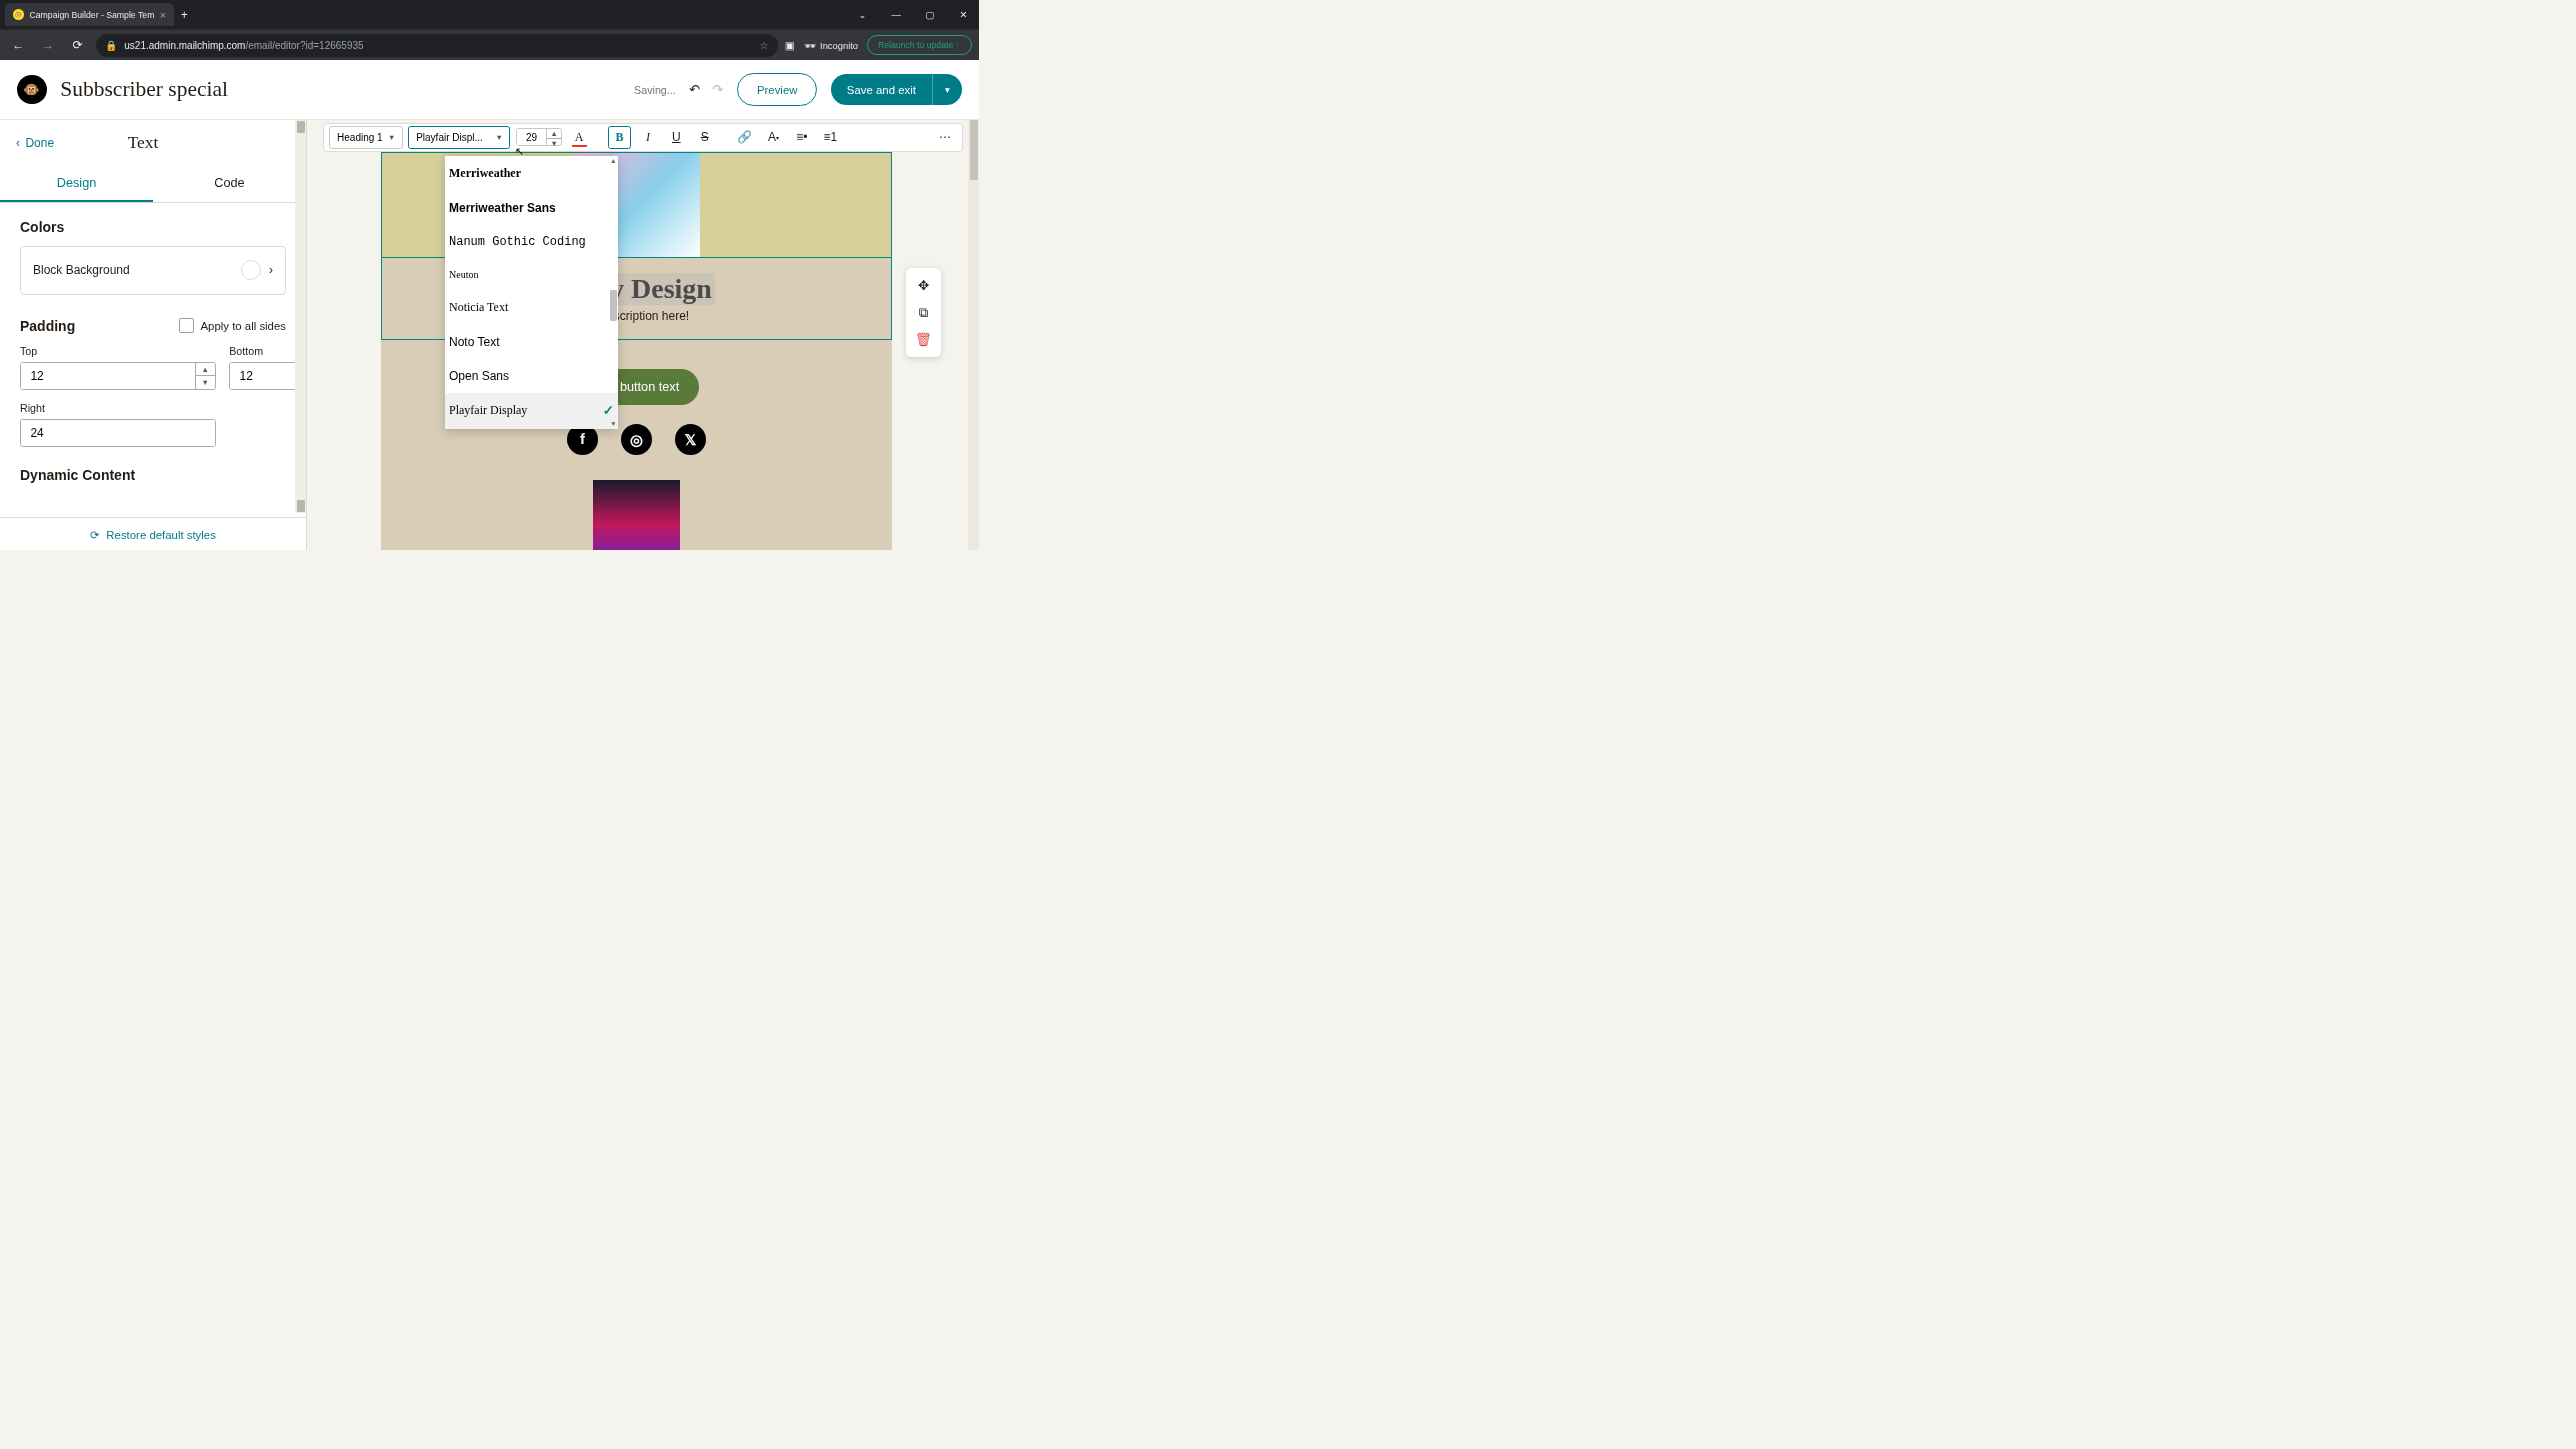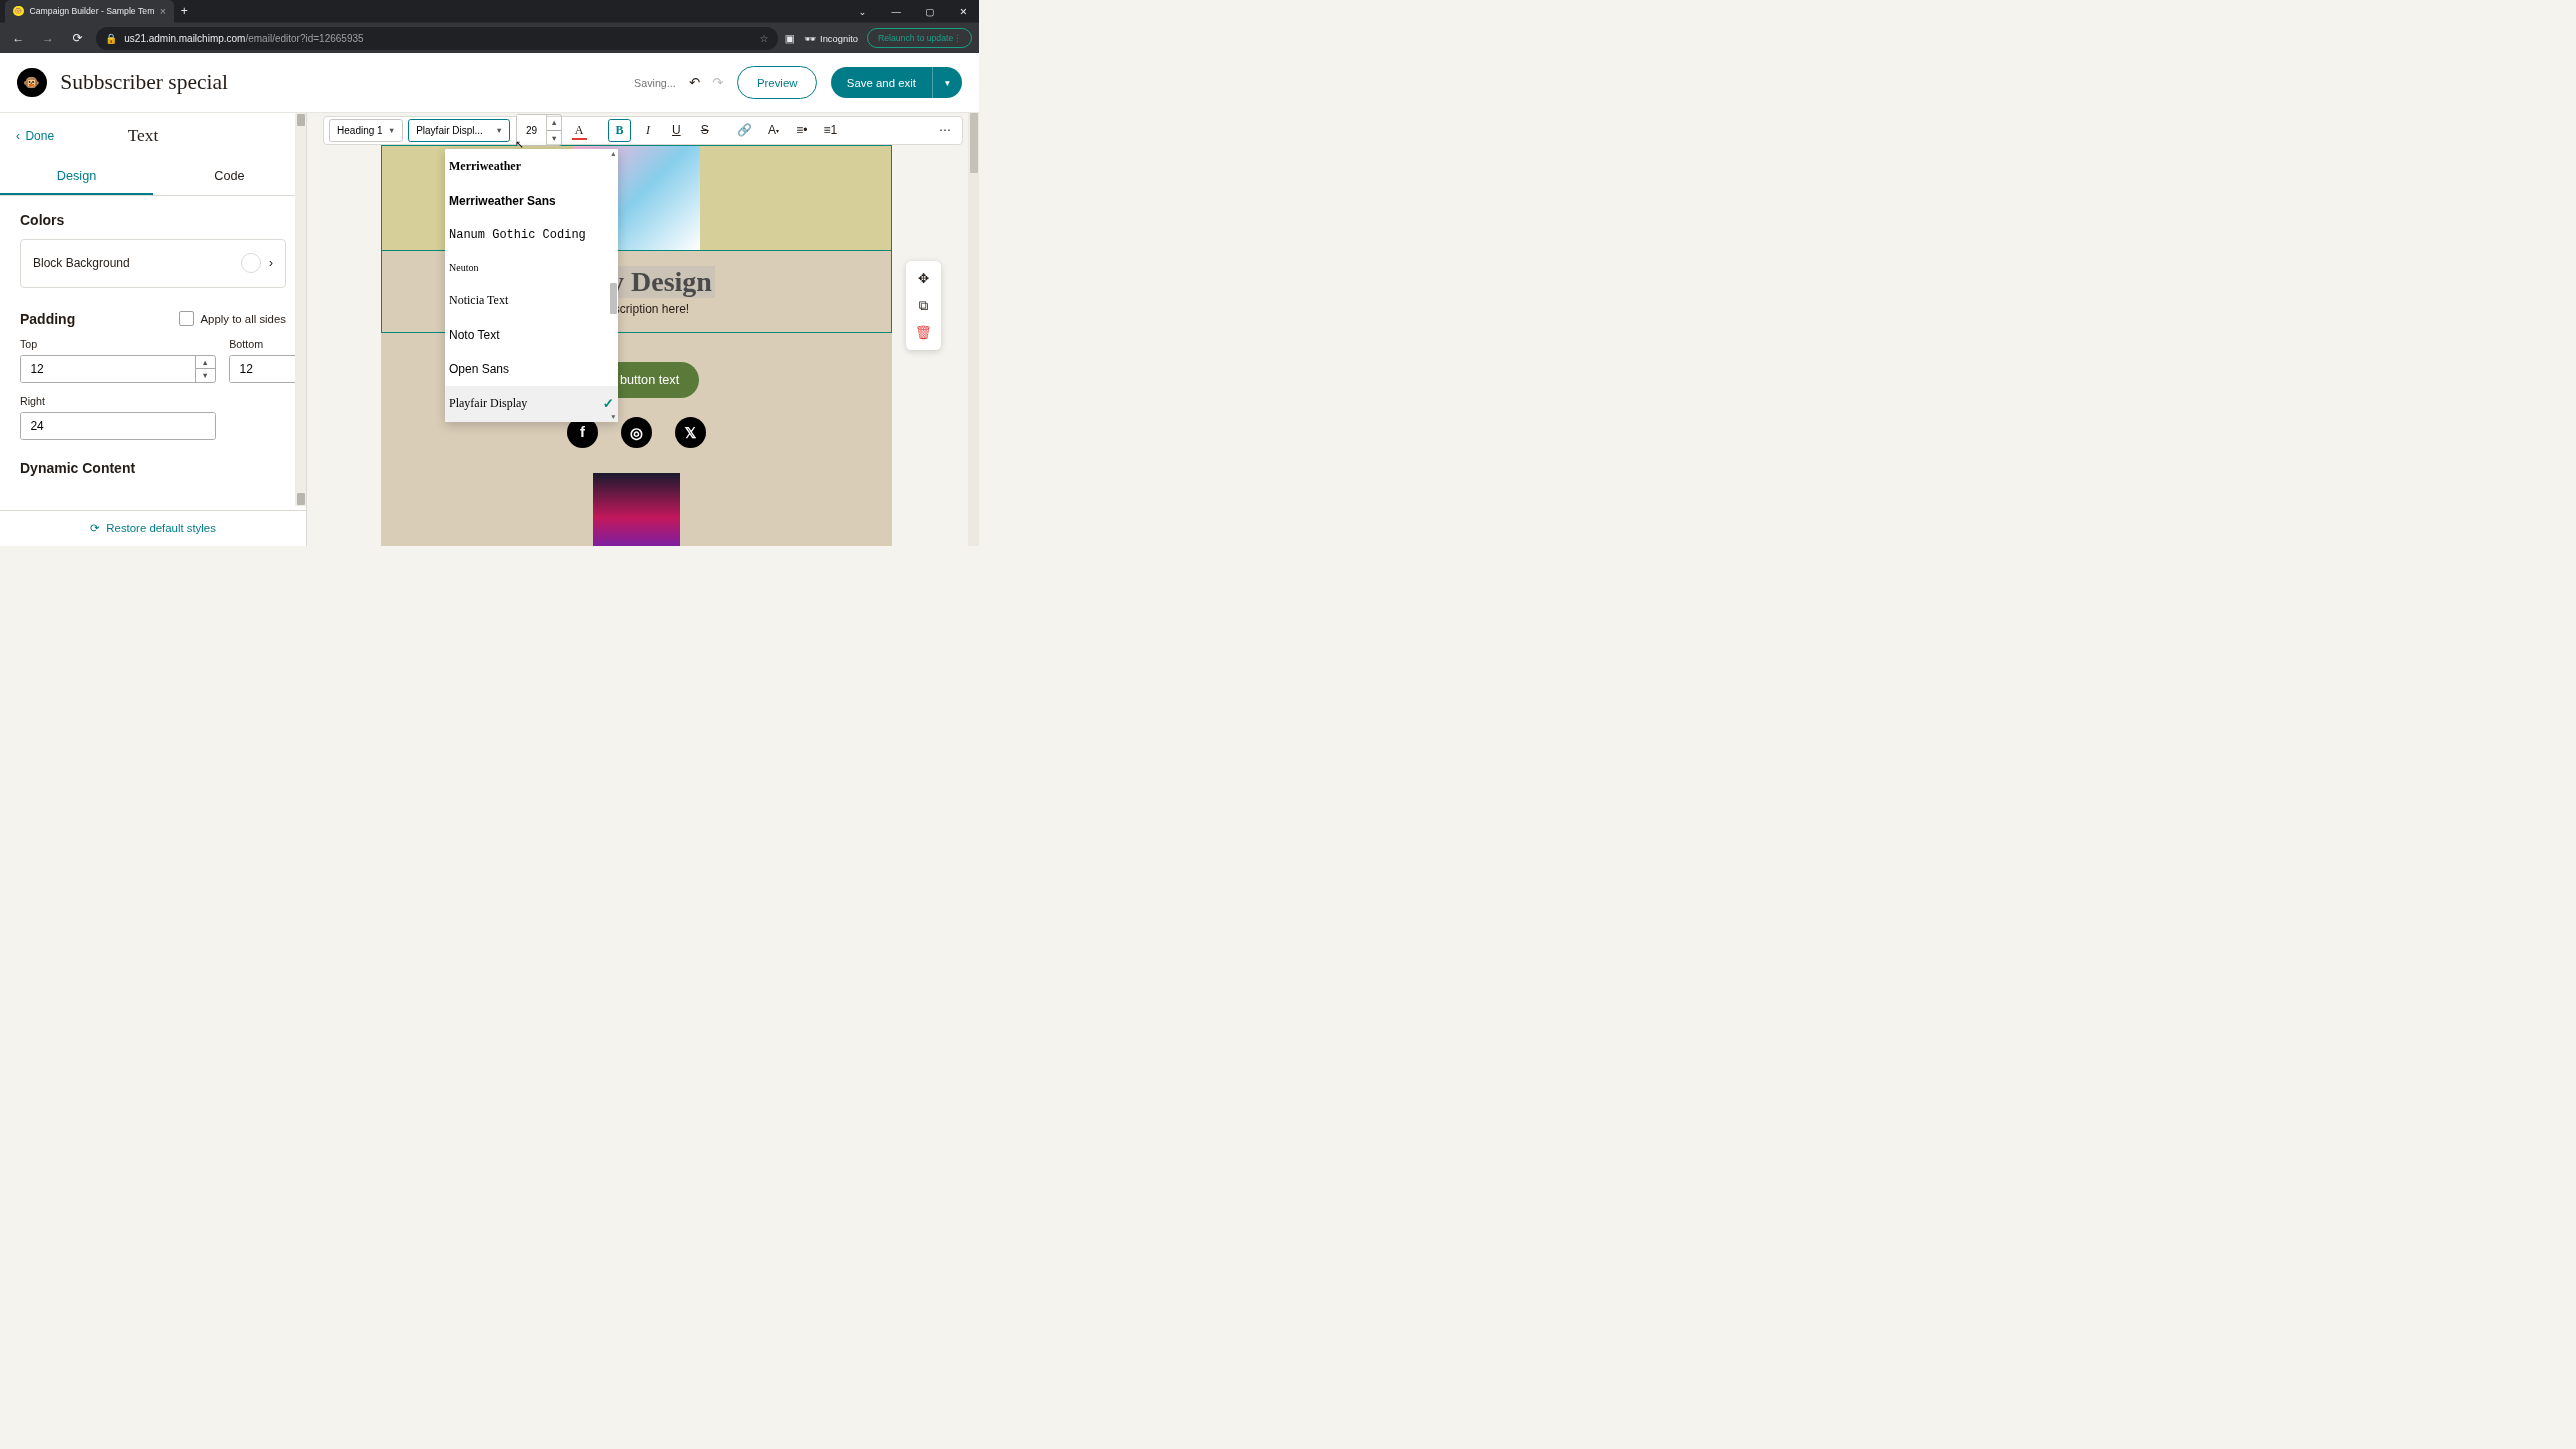--- a/index.html
+++ b/index.html
@@ -1,20 +1,20 @@
 <!DOCTYPE html>
 <html style="font-size:10.7px"><head>
 <meta charset="utf-8">
 <style>
 * { box-sizing: border-box; margin: 0; padding: 0; }
 body { font-family: -apple-system, BlinkMacSystemFont, "Segoe UI", Helvetica, Arial, sans-serif; background: #f5f3ee; width: 979px; height: 550px; overflow: hidden; }
 
 
 .browser-chrome { background: #202124; }
-.tab-bar { display: flex; align-items: center; height: 22px; padding-left: 5.4px; }
+.tab-bar { display: flex; align-items: center; height: 29px; padding-left: 5.4px; }
 .tab { display: flex; align-items: center; background: #35363a; color: #e8eaed; font-size: 8.7px; padding: 0 8px; height: 23px; border-radius: 5.4px 5.4px 0 0; gap: 5.4px; min-width: 161px; }
 .tab-favicon { width: 10.7px; height: 10.7px; background: #ffe01b; border-radius: 50%; display:flex;align-items:center;justify-content:center;font-size:6.7px;}
 .tab-close { color: #9aa0a6; font-size: 10.7px; margin-left: auto; cursor: pointer; }
 .new-tab { color: #e8eaed; font-size: 12px; padding: 0 6.7px; cursor: pointer; }
 .window-controls { margin-left: auto; display: flex; gap: 2.7px; color: #e8eaed; }
 .window-btn { width: 31px; height: 25.5px; display:flex; align-items:center; justify-content:center; font-size:9.4px; cursor:pointer; }
 
 .addr-bar { display: flex; align-items: center; height: 31px; background: #35363a; padding: 0 6.7px; gap: 6.7px; border-top:0.7px solid #2a2b2e;}
 .nav-btn { width: 23px; height:23px; display:flex;align-items:center;justify-content:center; color:#9aa0a6; font-size:12px; border-radius:50%; }
 .nav-btn.enabled { color:#e8eaed; }
@@ -75,21 +75,21 @@
 
 .canvas-wrap { flex:1; position:relative; background:#f5f3ee; overflow:hidden;}
 .canvas-scroll { position:absolute; right:0; top:0; bottom:0; width:10.7px; background:#ece9e0;}
 .cs-thumb { position:absolute; left:1.3px; width:8px; top:0; height:60px; background:#c4c1b8; border-radius:1.3px;}
 
 
 .tt { position:absolute; top:2.7px; left:16px; right:16px; background:#fff; border:0.7px solid #dcdad4; border-radius:4px; height:29.5px; display:flex; align-items:center; padding:0 5.4px; gap:5.4px; z-index:5;}
 .tt-sel { display:flex; align-items:center; border:0.7px solid #c8c6c0; border-radius:2.7px; height:23px; padding:0 6.7px; font-size:10px; gap:5.4px; cursor:pointer;}
 .tt-sel.active { border:1.3px solid #007c89; }
 .tt-dd { font-size:7.4px; color:#555; }
-.tt-size { display:flex; border:0.7px solid #c8c6c0; border-radius:2.7px; height:32px; }
+.tt-size { display:flex; border:0.7px solid #c8c6c0; border-radius:2.7px; height:18px; }
 .tt-size input { width:29.5px; border:none; text-align:center; font-size:10px; outline:none;}
 .tt-size .step-btns { width:14.8px; border-left:0.7px solid #c8c6c0;}
 .tt-btn { width:23px; height:23px; display:flex;align-items:center;justify-content:center; font-size:12px; cursor:pointer; color:#241c15; border-radius:2.7px;}
 .tt-btn.active { border:1.3px solid #007c89; color:#007c89; font-weight:bold;}
 .tt-btn.colorA { position:relative; font-family:Georgia,serif;}
 .tt-btn.colorA::after { content:''; position:absolute; bottom:2px; left:4px; right:4px; height:2px; background:#e53935;}
 .tt-divider { width:6.7px;}
 
 
 .font-dd { position:absolute; top:32px; left:121px; width:173px; background:#fff; box-shadow:0 2.7px 10.7px rgba(0,0,0,0.2); z-index:10; border-radius:1.3px;}

